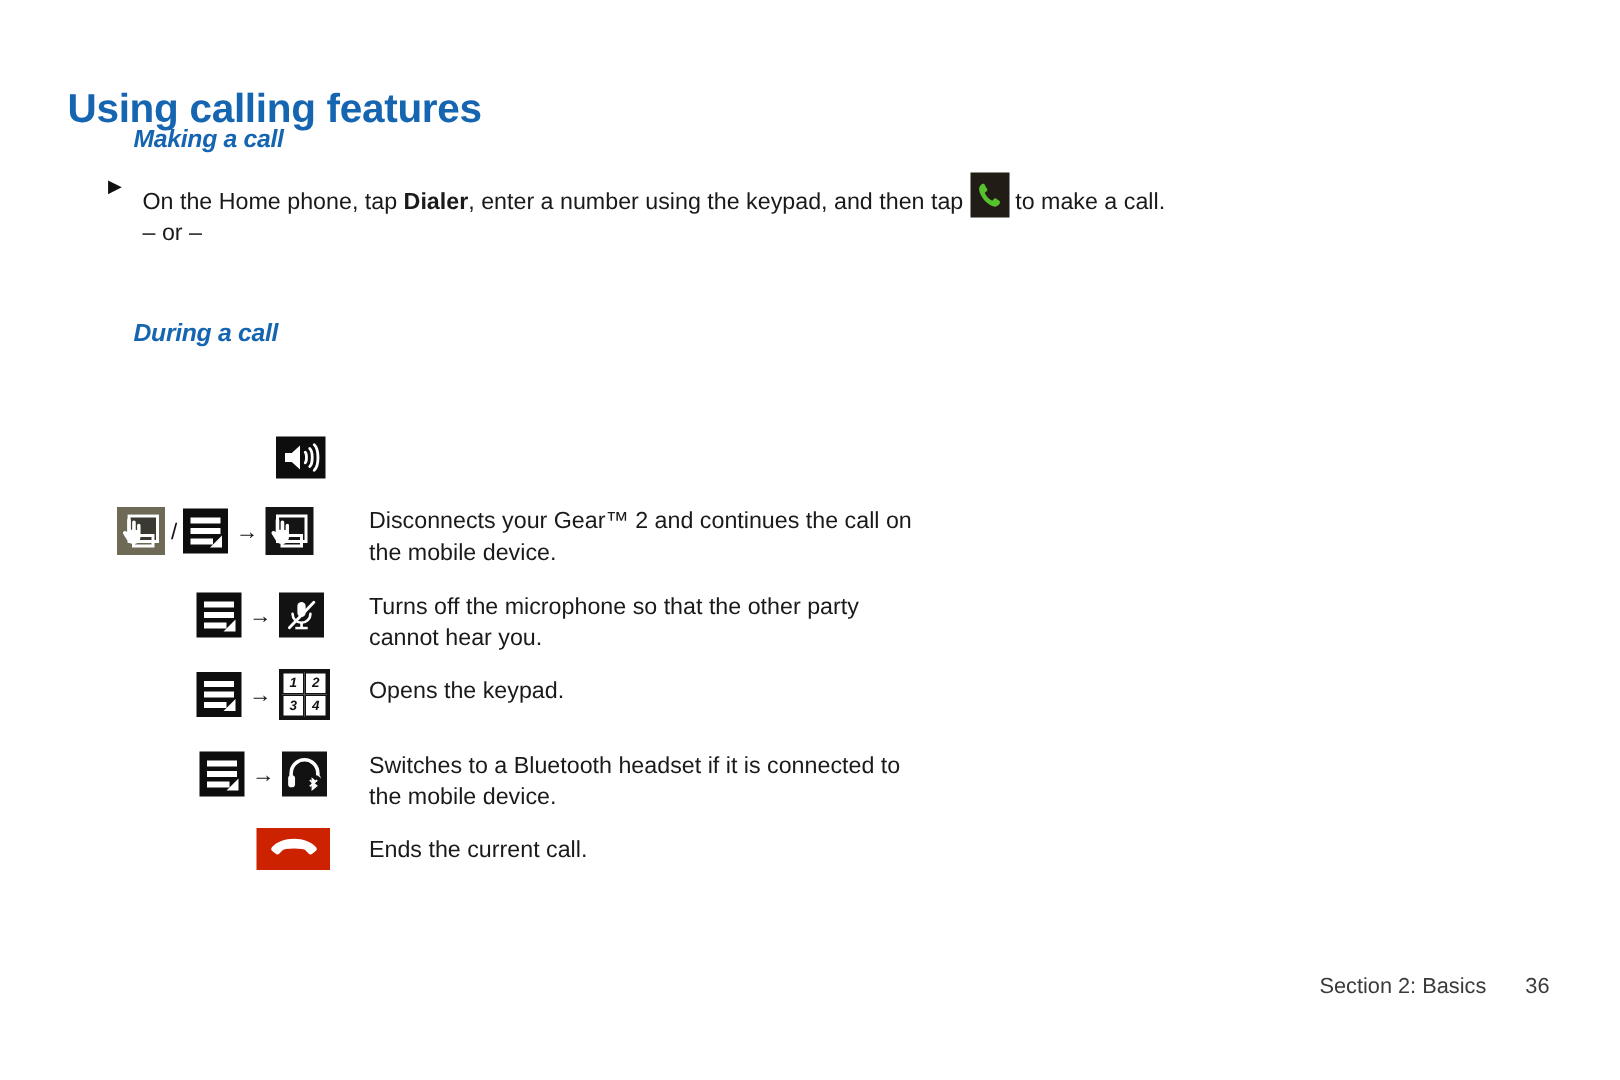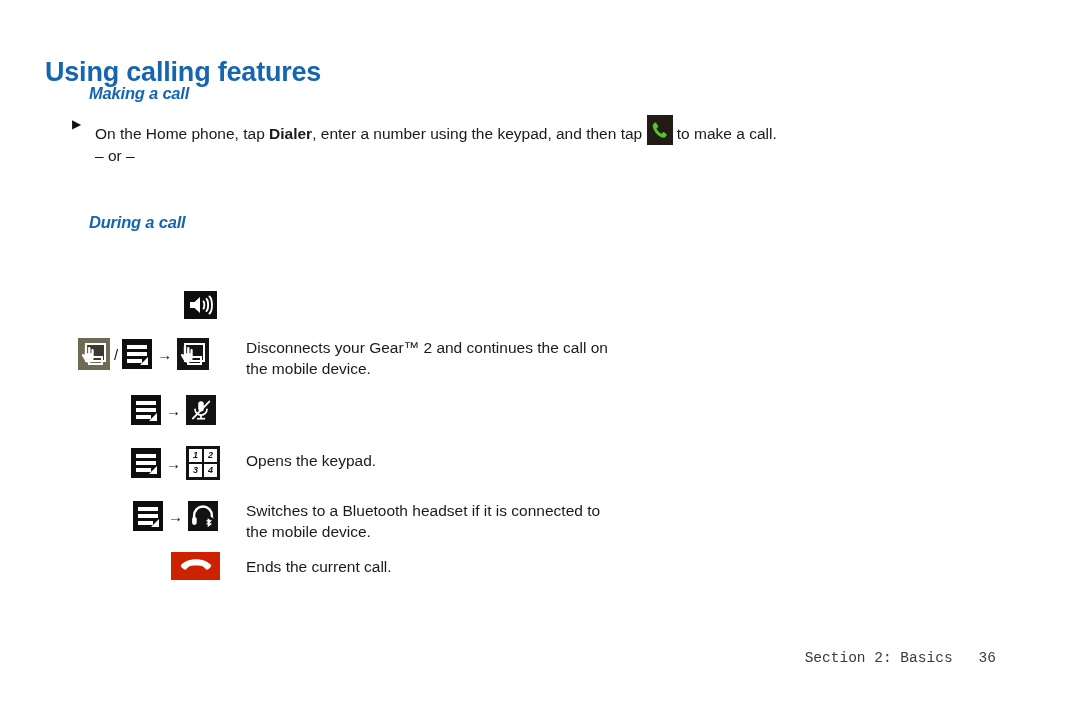--- a/index.html
+++ b/index.html
@@ -299,24 +299,23 @@
   .r-end-icons      { left: 171px; top: 552px; }
   .r-end-text       { left: 246px; top: 556px; }
 
   
   .footer {
     position: absolute;
     left: 0;
     right: 0;
     top: 650px;
     text-align: right;
-    padding-right: 84px;
+    padding-right: 47px;
     font-size: 14.5px;
     color: #3a3a3a;
-    font-family: Liberation Mono, monospace;
   }
   .footer .sec { margin-right: 26px; }
 </style>
 </head>
 <body>
 
 <div class="page">
 
   <div class="h1">Using calling features</div>
 
@@ -386,20 +385,22 @@
     <span class="ibox mute-ico">
       <svg class="mic-glyph" viewBox="0 0 24 24">
         <rect x="9" y="2.5" width="6" height="11" rx="3" fill="#ffffff"></rect>
         <path d="M5.5 11.2c0 3.6 2.9 6.4 6.5 6.4s6.5-2.8 6.5-6.4" stroke="#ffffff" stroke-width="1.9" fill="none" stroke-linecap="round"></path>
         <rect x="11.1" y="17" width="1.9" height="4" fill="#ffffff"></rect>
         <rect x="7.5" y="20.6" width="9" height="1.8" fill="#ffffff"></rect>
         <line x1="3.2" y1="21.2" x2="21" y2="2.8" stroke="#ffffff" stroke-width="2.1" stroke-linecap="round"></line>
       </svg>
     </span>
   </div>
+  <div class="row-text r-mute-text">Turns off the microphone so that the other party
+cannot hear you.</div>
 
   <div class="row-icons r-keypad-icons">
     <span class="ibox menu-ico">
       <i class="menu-bar mb1"></i>
         <i class="menu-bar mb2"></i>
         <i class="menu-bar mb3"></i>
         <i class="menu-corner"></i>
     </span>
     <span class="ico-arrow">→</span>
     <span class="keypad-ico">

